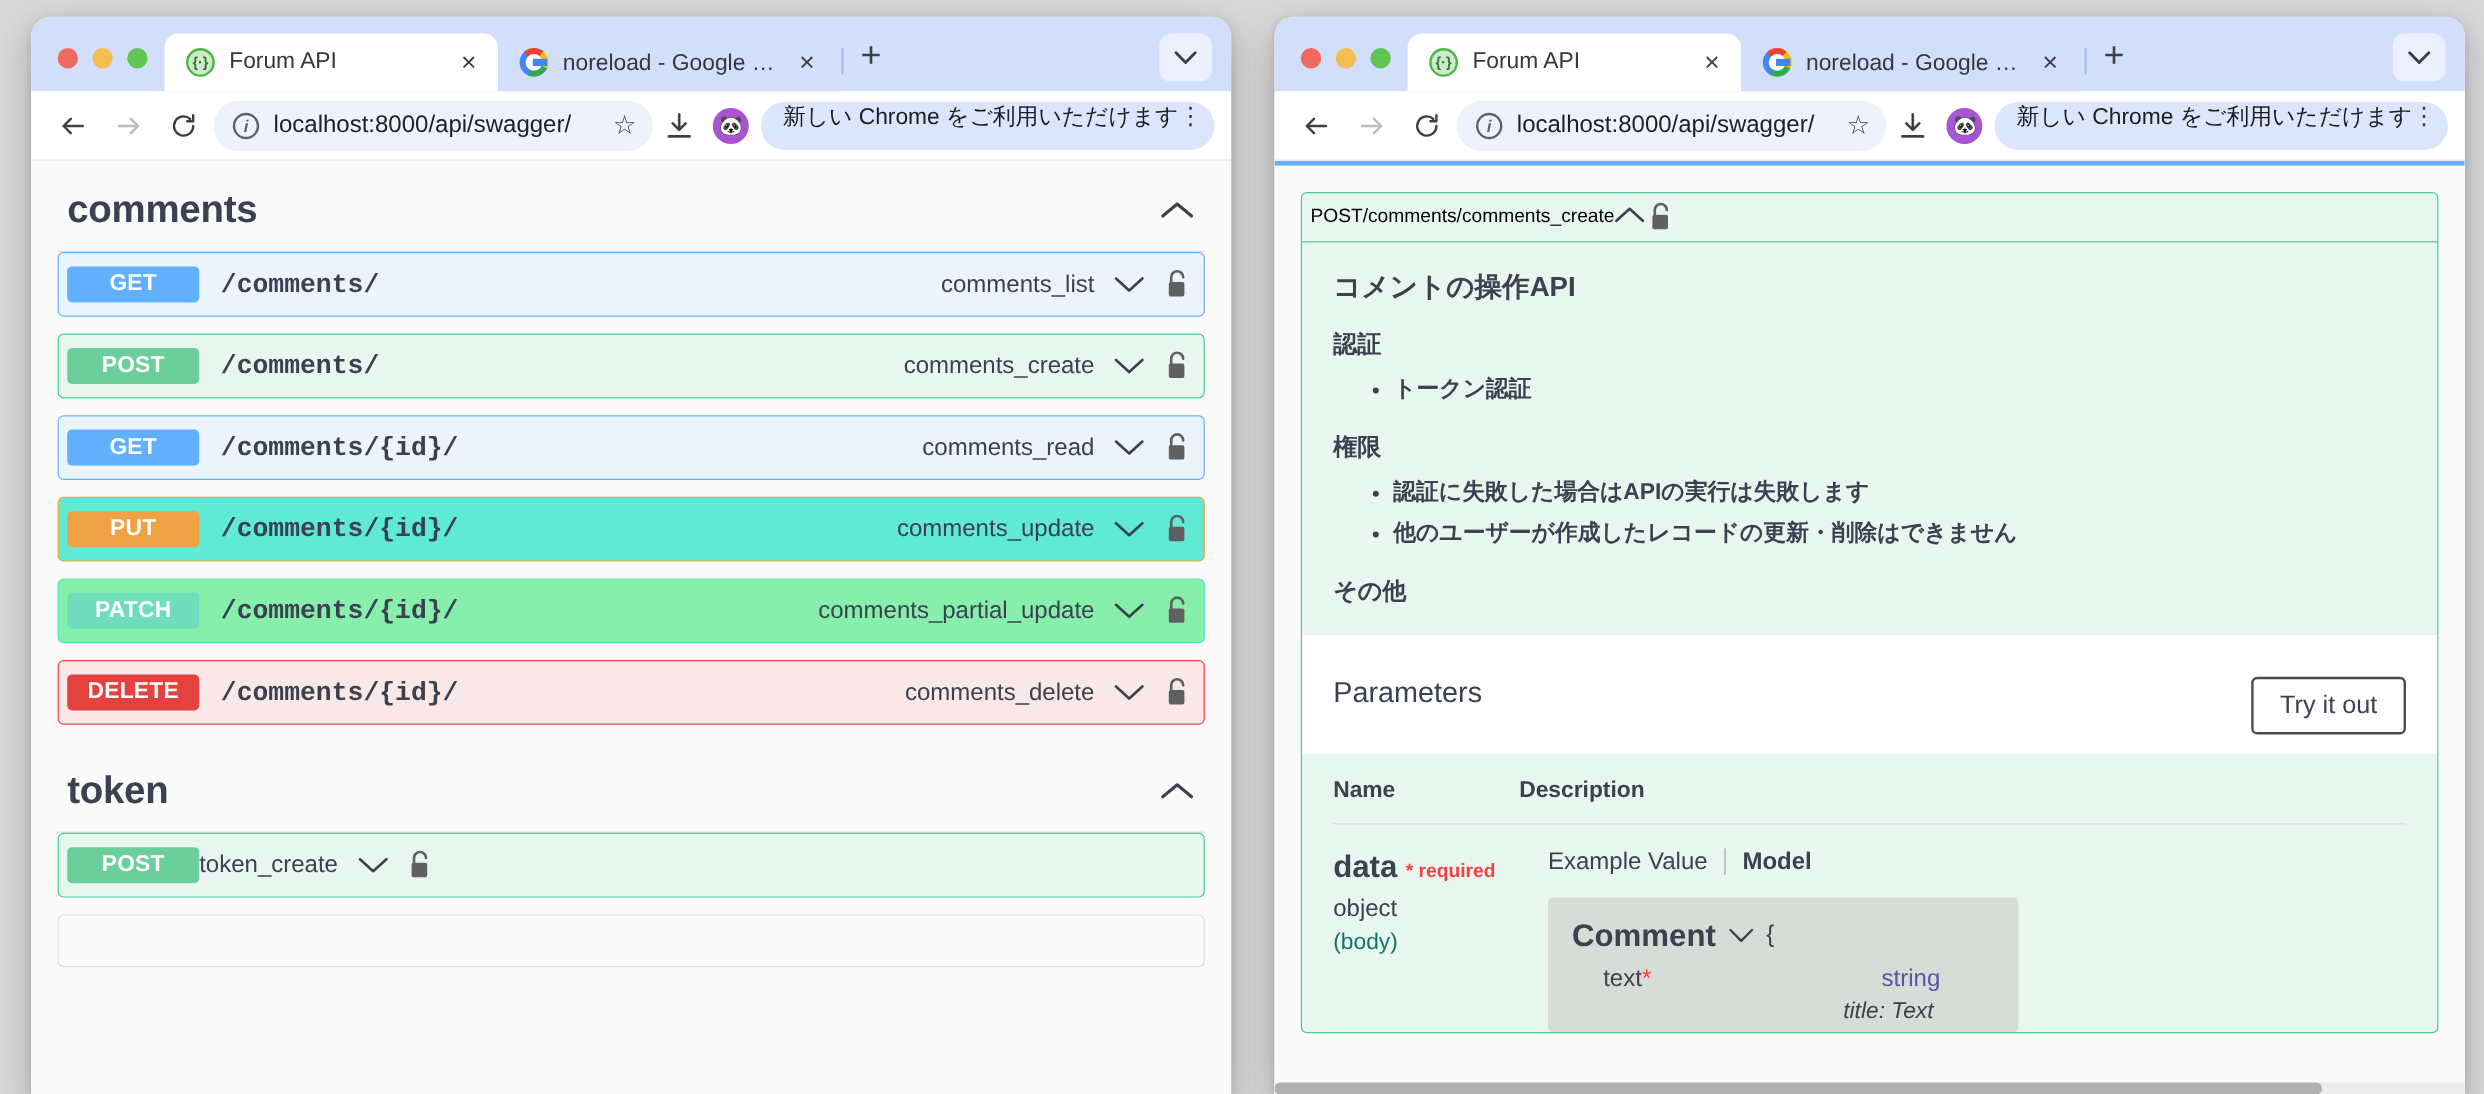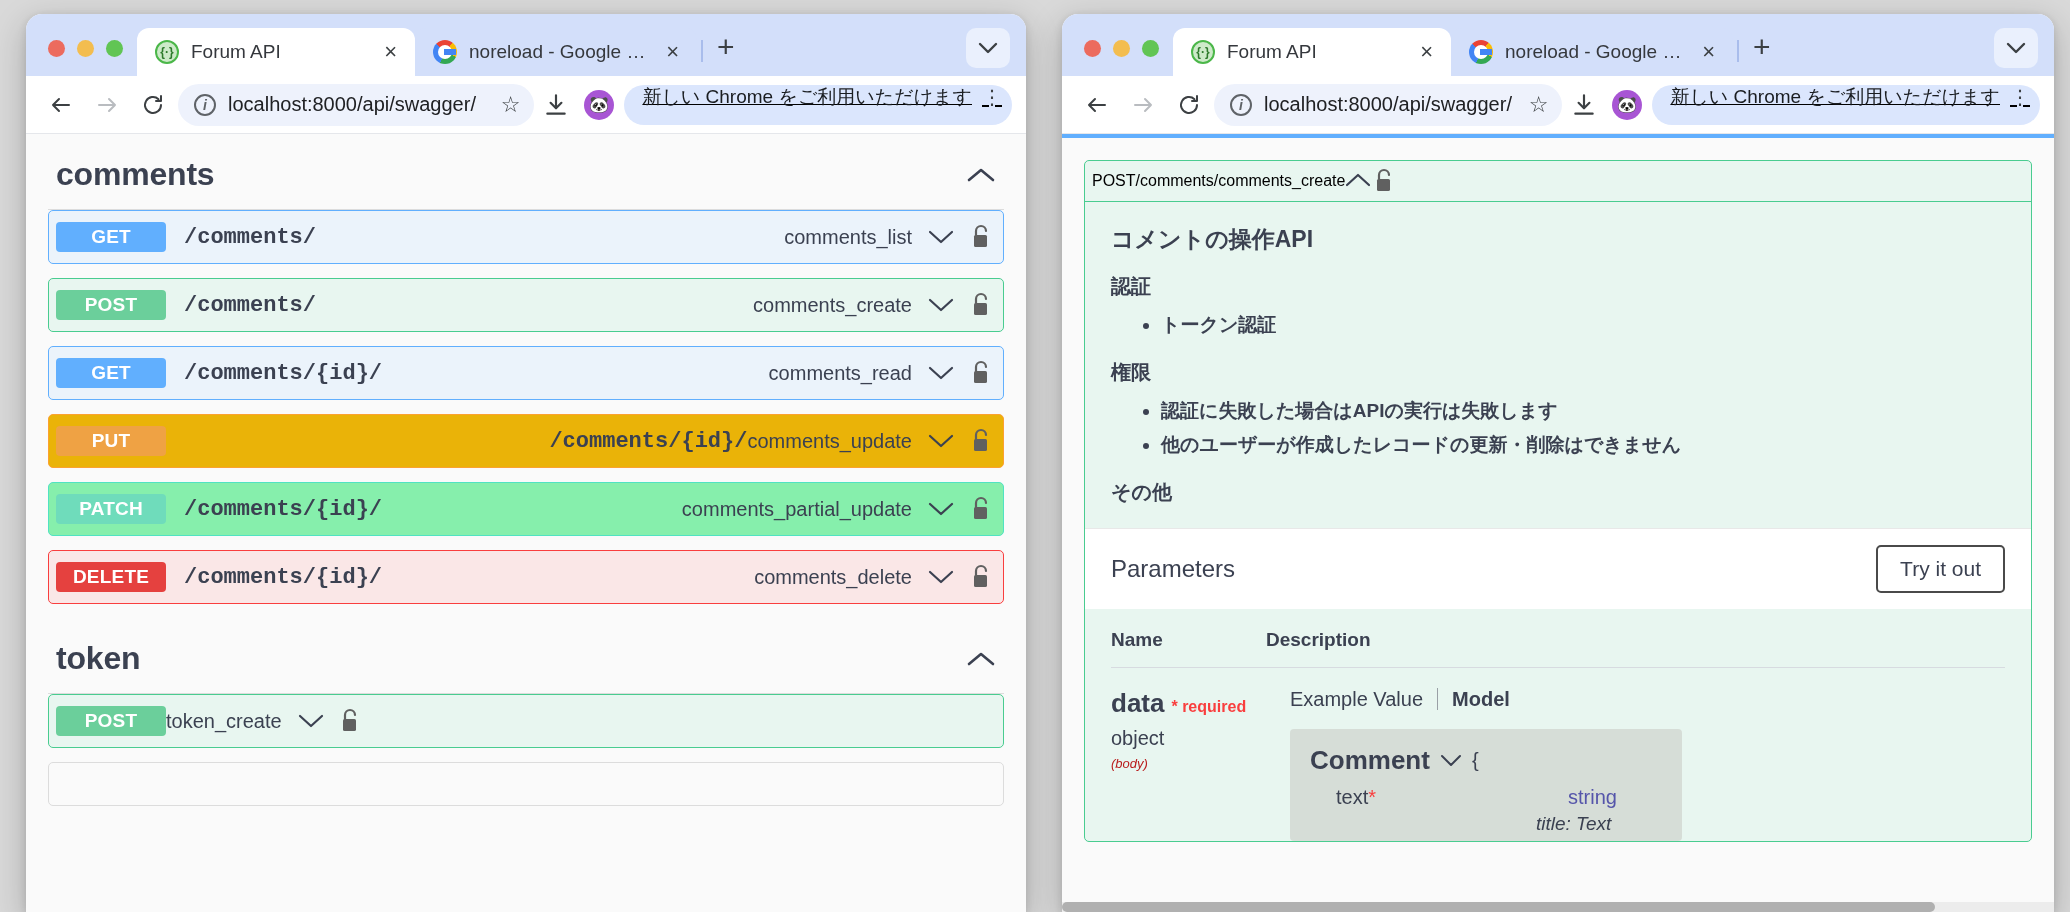--- a/index.html
+++ b/index.html
@@ -139,22 +139,22 @@
   .star { font-size: 22px; color: #3c4043; flex: none; }
   .dl-icon { width: 36px; display: flex; justify-content: center; flex: none; }
   .avatar {
     width: 30px; height: 30px; border-radius: 50%;
     background: #a855d4; flex: none; margin: 0 6px;
     display: flex; align-items: center; justify-content: center;
     font-size: 16px;
   }
   .promo-pill {
     height: 40px; background: #dbe6fd; border-radius: 20px;
-    display: flex; align-items: center; gap: 10px;
-    padding: 0 10px 16px 18px; flex: none; text-decoration: underline;
+    display: flex; align-items: center; 
+    padding: 0 10px 16px 18px; flex: none;
   }
   .promo-text { font-size: 19px; color: #1a1d21; white-space: nowrap; }
   .kebab { font-size: 20px; color: #3c4043; line-height: 0.5; letter-spacing: 0; }
 
   
   .content {
     position: relative;
     background: #fafafa;
     height: calc(898px - 62px - 58px);
     overflow: hidden;
@@ -196,21 +196,21 @@
     font-size: 20px; color: #3b4151;
     padding-right: 16px; white-space: nowrap;
   }
   .opblock .arrow { padding-right: 14px; display: flex; align-items: center; }
   .lock { width: 28px; display: flex; justify-content: center; flex: none; padding-right: 4px; }
 
   .op-get    { background: #ebf3fb; border-color: #61affe; }
   .op-get .method { background: #61affe; }
   .op-post   { background: #e8f6f0; border-color: #49cc90; }
   .op-post .method { background: #6bcf9b; }
-  .op-put    { background: #eab308; border-color: #fca130; text-align: right; }
+  .op-put    { background: #5eead4; border-color: #fca130; }
   .op-put .method { background: #efa244; }
   .op-patch  { background: #86efac; border-color: #50e3c2; }
   .op-patch .method { background: #6fdcbb; }
   .op-delete { background: #fae7e7; border-color: #f93e3e; }
   .op-delete .method { background: #e5413f; }
 
   .stub-block {
     border: 1px solid #dcdcdc; border-radius: 5px;
     height: 44px; background: #fafafa; margin-top: 14px;
   }
@@ -241,37 +241,38 @@
     border-top: 1px solid #e8e8e8;
   }
   .params-title { font-size: 24px; color: #3b4151; }
   .tryitout {
     background: #fff;
     border: 2px solid #4a4a4a;
     border-radius: 5px;
     padding: 10px 22px;
     font-size: 21px;
     color: #3b4151;
+    margin-top: 19px;
   }
   .params-table { padding: 0 26px; }
   .params-thead {
     display: flex;
     padding: 20px 0 16px 0;
     border-bottom: 1px solid #d7dbe0;
   }
   .th-name { width: 155px; font-size: 19px; color: #3b4151; font-weight: bold; }
   .th-desc { font-size: 19px; color: #3b4151; font-weight: bold; }
   .params-row { display: flex; padding-top: 20px; }
   .param-col-name { width: 155px; }
   .param-name { font-size: 26px; color: #3b4151; font-weight: bold; display: inline; }
   .param-required {
     color: #f93e3e; font-size: 16px; font-weight: bold; margin-left: 7px;
   }
   .param-type { font-size: 20px; color: #3b4151; margin-top: 8px; }
-  .param-in { font-size: 13px; color: #b91c1c; font-style: italic; margin-top: 6px; }
+  .param-in { font-size: 19px; color: #0f766e; margin-top: 6px; }
   .param-col-desc { flex: 1; padding-left: 24px; }
   .ex-tabs { display: flex; align-items: center; gap: 14px; margin-bottom: 18px; }
   .ex-tab { font-size: 20px; color: #3b4151; }
   .ex-tab.sel { font-weight: bold; }
   .ex-div { width: 1px; height: 22px; background: #9aa0a6; }
   .model-box {
     background: #d6ddd7;
     border-radius: 4px;
     padding: 16px 20px 6px 20px;
     width: 392px;

